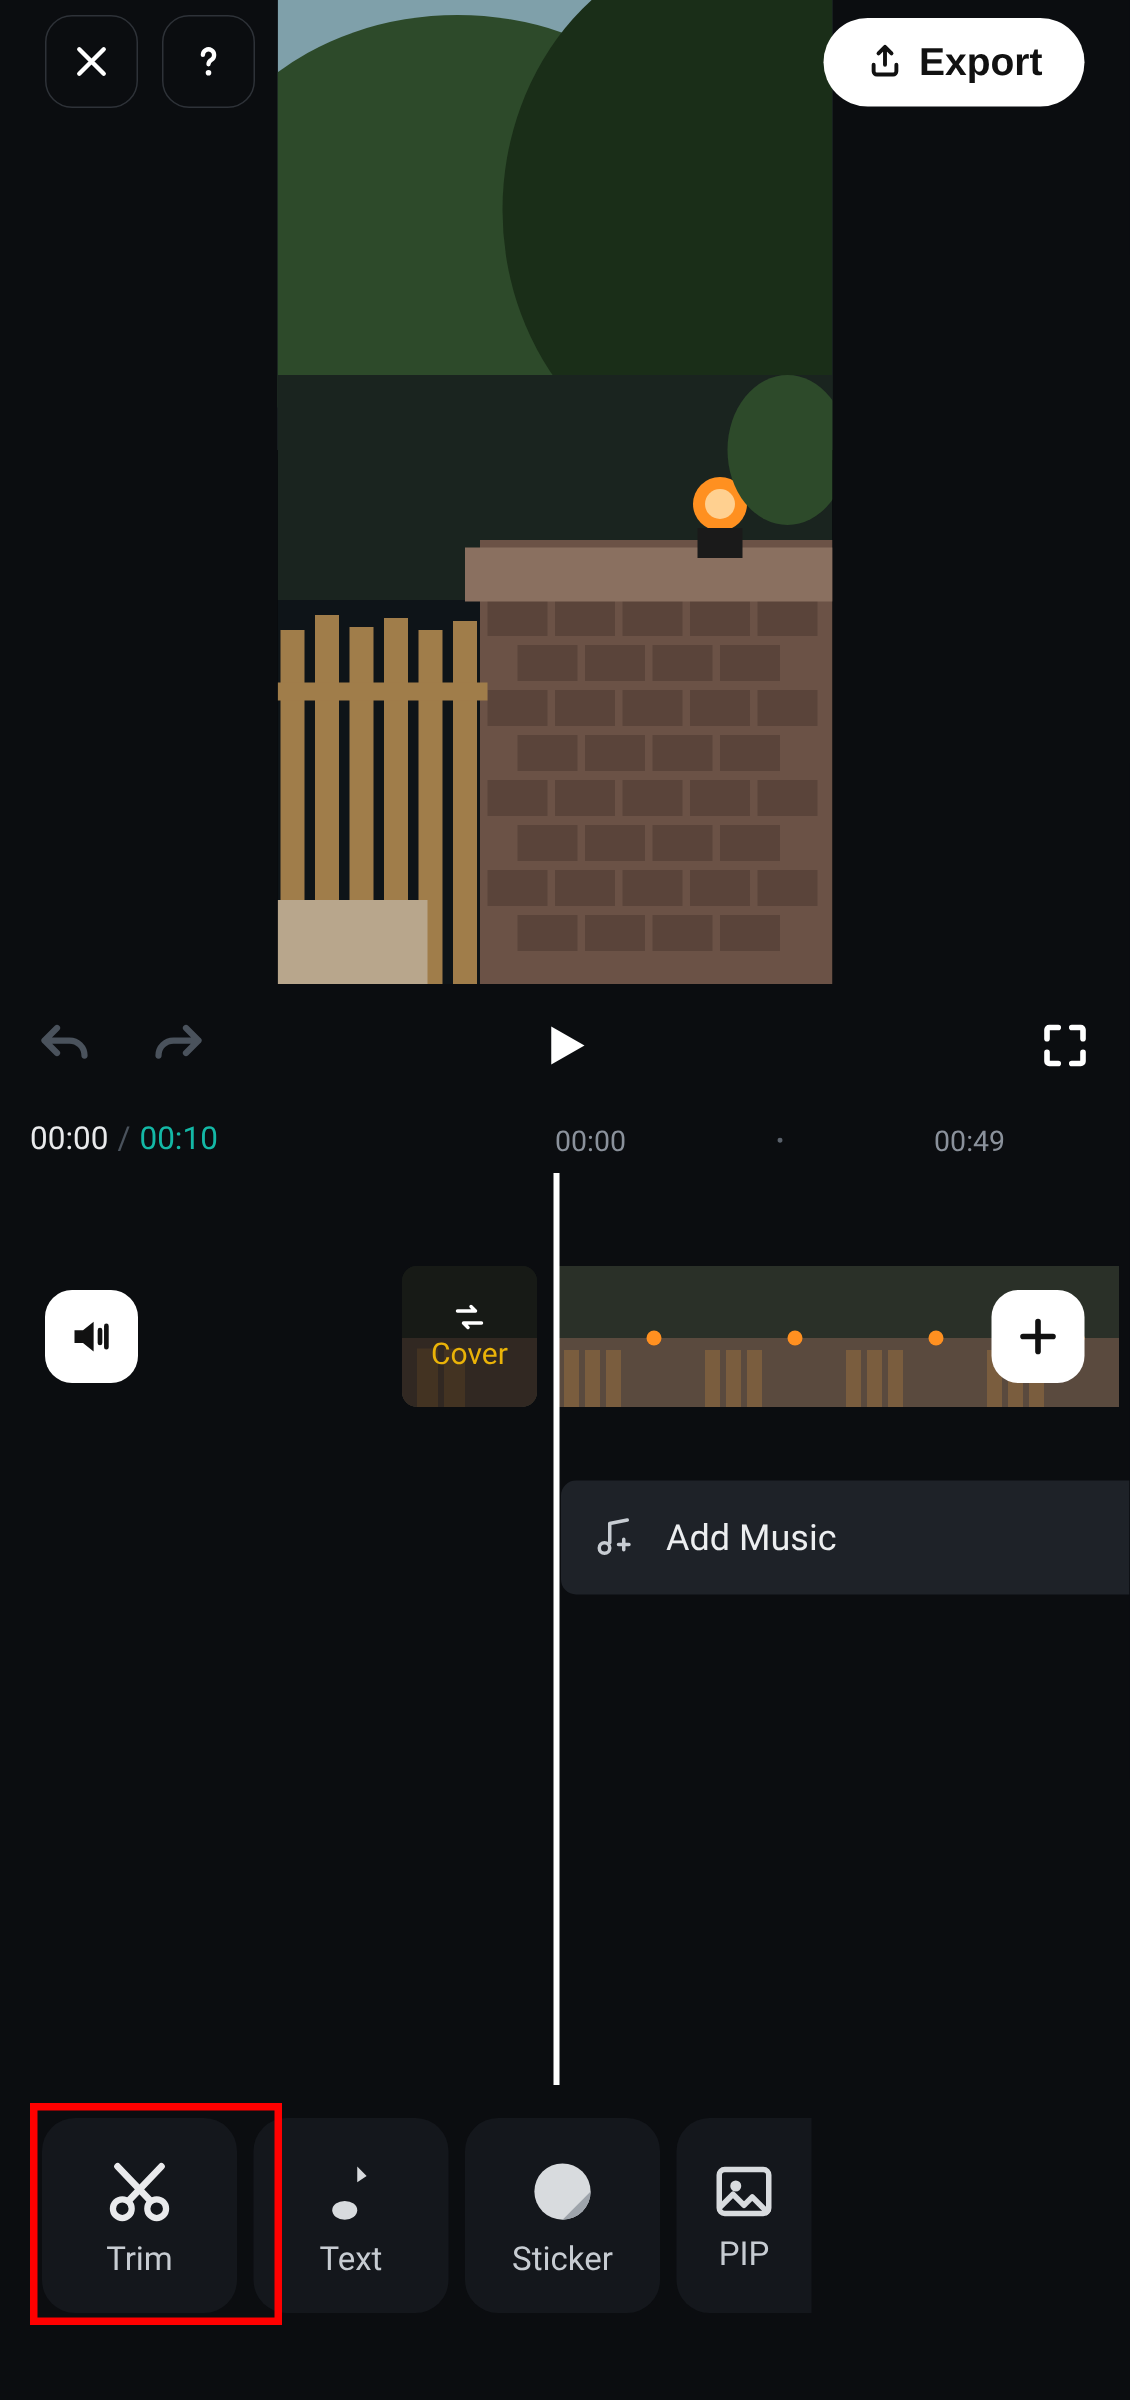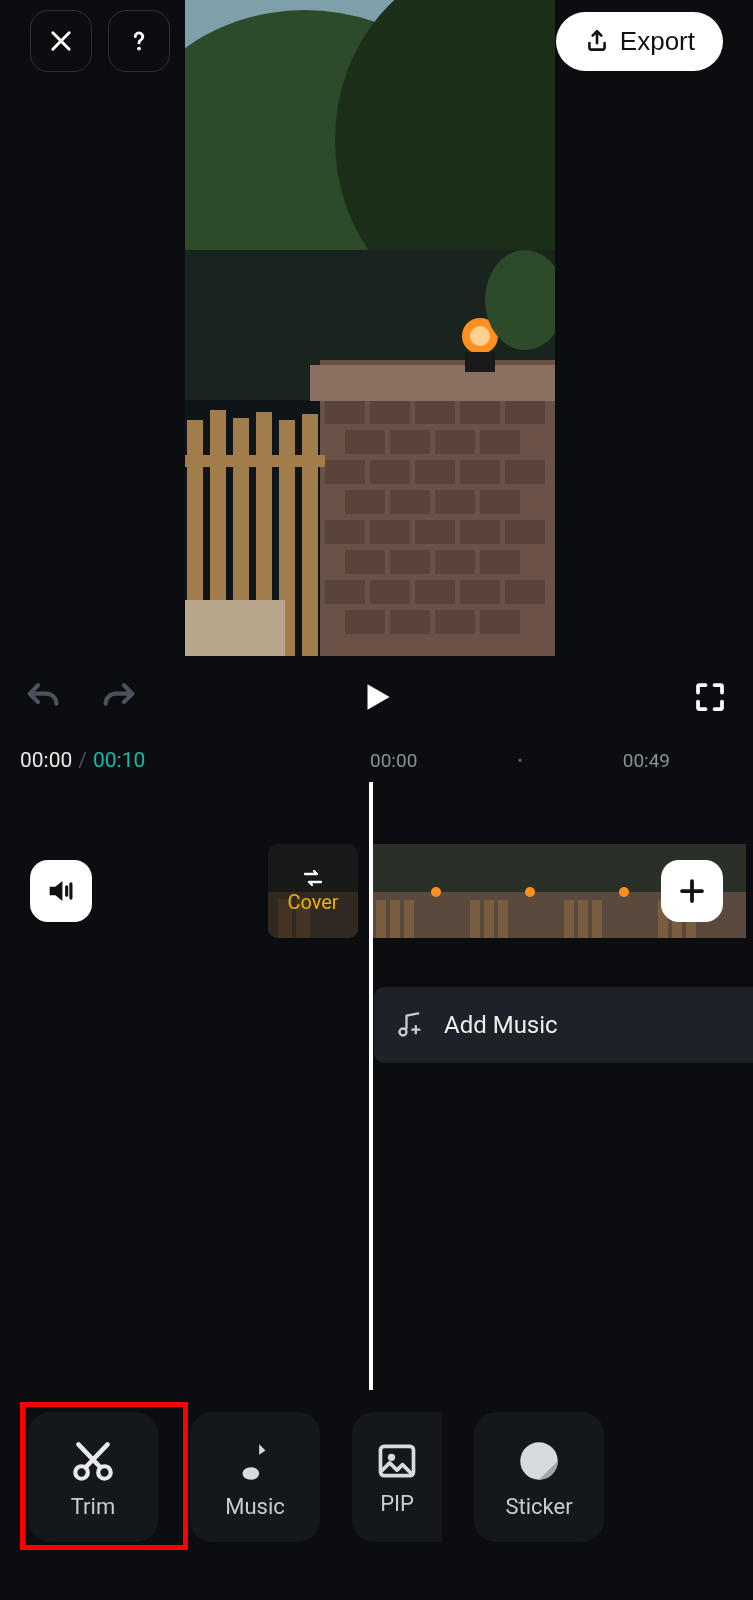--- a/index.html
+++ b/index.html
@@ -37,21 +37,21 @@
   cursor: pointer;
 }
 .btn-export {
   margin-left: auto;
   background: #fff;
   color: #111;
   border: none;
   border-radius: 30px;
   padding: 14px 28px;
   font-size: 26px;
-  font-weight: 400;
+  font-weight: 700;
   display: flex;
   align-items: center;
   gap: 10px;
   cursor: pointer;
 }
 
 
 .preview {
   position: absolute;
   top: 0;
@@ -221,21 +221,21 @@
   z-index: 8;
 }
 
 
 .toolbar {
   position: absolute;
   bottom: 58px;
   left: 28px;
   right: 0;
   display: flex;
-  gap: 32px;
+  gap: 11px;
 }
 .tool-btn {
   width: 130px;
   height: 130px;
   background: #14171c;
   border-radius: 22px;
   display: flex;
   flex-direction: column;
   align-items: center;
   justify-content: center;
@@ -474,32 +474,32 @@
         <circle cx="17.5" cy="17.5" r="3" stroke="#e9eaec" stroke-width="2" fill="none"></circle>
         <path d="M8.5 15L19 4M15.5 15L5 4" stroke="#e9eaec" stroke-width="2.2" stroke-linecap="round"></path>
       </svg>
     <span>Trim</span>
   </div>
   <div class="tool-btn">
     <svg width="50" height="50" viewBox="0 0 24 24">
         <ellipse cx="10" cy="18" rx="4" ry="3" fill="#d8dbde"></ellipse>
         <path d="M14 18V4l3 3-3 2" fill="#d8dbde"></path>
       </svg>
-    <span>Music</span>
+    <span>Text</span>
+  </div>
+  <div class="tool-btn">
+    <svg width="50" height="50" viewBox="0 0 24 24">
+        <circle cx="12" cy="12" r="9" fill="#d8dbde"></circle>
+        <path d="M12 21a9 9 0 0 0 9-9l-9 9z" fill="#9ea4ab"></path>
+      </svg>
+    <span>Sticker</span>
   </div>
   <div class="tool-btn last">
     <svg width="44" height="44" viewBox="0 0 24 24">
         <rect x="3" y="4" width="18" height="16" rx="2" stroke="#d8dbde" stroke-width="2" fill="none"></rect>
         <circle cx="9" cy="10" r="2" fill="#d8dbde"></circle>
         <path d="M3 18l5-5 4 4 3-3 6 6" stroke="#d8dbde" stroke-width="2" fill="none" stroke-linejoin="round"></path>
       </svg>
     <span>PIP</span>
   </div>
-  <div class="tool-btn">
-    <svg width="50" height="50" viewBox="0 0 24 24">
-        <circle cx="12" cy="12" r="9" fill="#d8dbde"></circle>
-        <path d="M12 21a9 9 0 0 0 9-9l-9 9z" fill="#9ea4ab"></path>
-      </svg>
-    <span>Sticker</span>
-  </div>
 </div>
 
 <div class="highlight-box"></div>
 
 </body></html>

